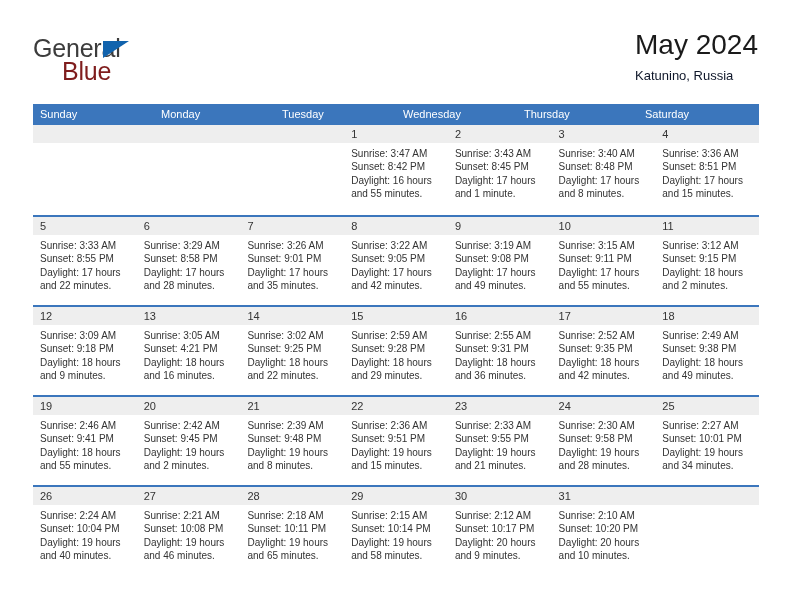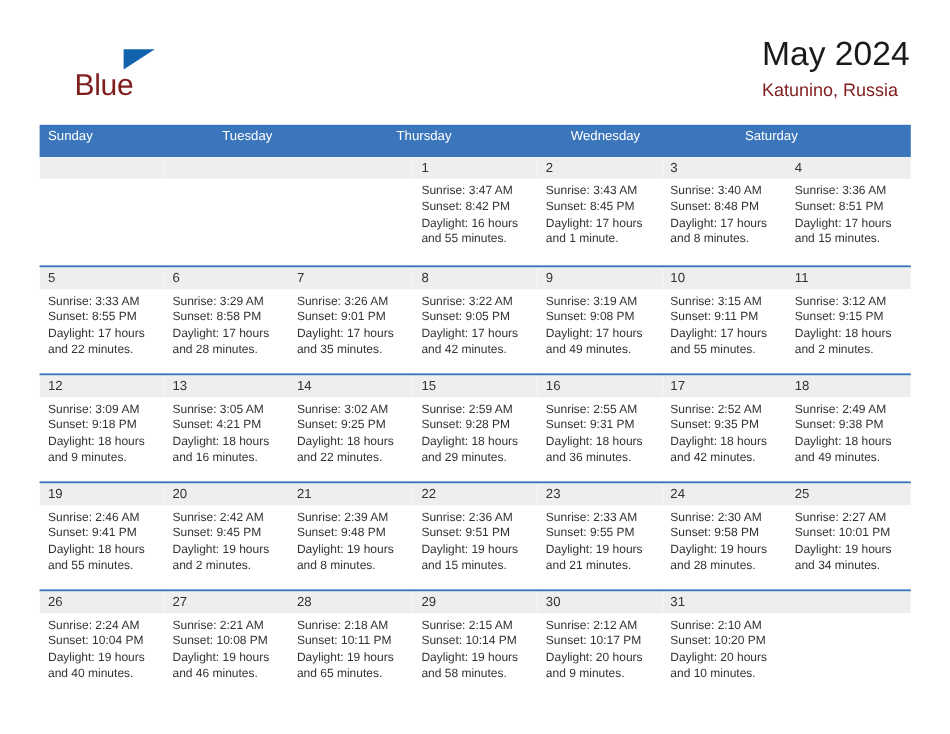--- a/index.html
+++ b/index.html
@@ -68,37 +68,37 @@
     top: 0;
   }
   .cal-title {
     font-size: 28px;
     line-height: 34px;
     color: #1a1a1a;
     font-weight: normal;
     margin: 0;
   }
   .cal-subtitle {
-    font-size: 15px;
+    font-size: 13px;
     line-height: 22px;
-    color: #7f1d1d;
+    color: #0f172a;
     margin: 3px 0 0 0;
   }
 
   
   .calendar {
     position: absolute;
     left: 33px;
     top: 104px;
     width: 726px;
   }
   .weekday-row {
     display: flex;
     background: #3b76bc;
-    height: 27px;
+    height: 21px;
   }
   .weekday-cell {
     flex: 1 1 0;
     color: #ffffff;
     font-size: 11px;
     line-height: 21px;
     padding-left: 7px;
     overflow: hidden;
     white-space: nowrap;
   }
@@ -134,37 +134,39 @@
   .detail-line { white-space: nowrap; }
 </style>
 </head>
 <body>
 
 <div class="page">
 
   <div class="header">
 
     <div class="brand">
+      <span class="brand-general">General</span>
       <span class="brand-tri"></span>
       <span class="brand-blue">Blue</span>
     </div>
 
     <div class="title-block">
       <h1 class="cal-title">May 2024</h1>
       <div class="cal-subtitle">Katunino, Russia</div>
     </div>
 
   </div>
 
   <div class="calendar">
     <div class="weekday-row" id="weekday-row">
         <div class="weekday-cell">Sunday</div>
+        <div class="weekday-cell">Monday</div>
         <div class="weekday-cell">Tuesday</div>
+        <div class="weekday-cell">Wednesday</div>
         <div class="weekday-cell">Thursday</div>
-        <div class="weekday-cell">Wednesday</div>
         <div class="weekday-cell">Saturday</div>
       </div>
     <div id="weeks-container">
         <div class="week-row first">
           <div class="day-cell empty">
             <div class="daynum-band"></div>
           </div>
           <div class="day-cell empty">
             <div class="daynum-band"></div>
           </div>

